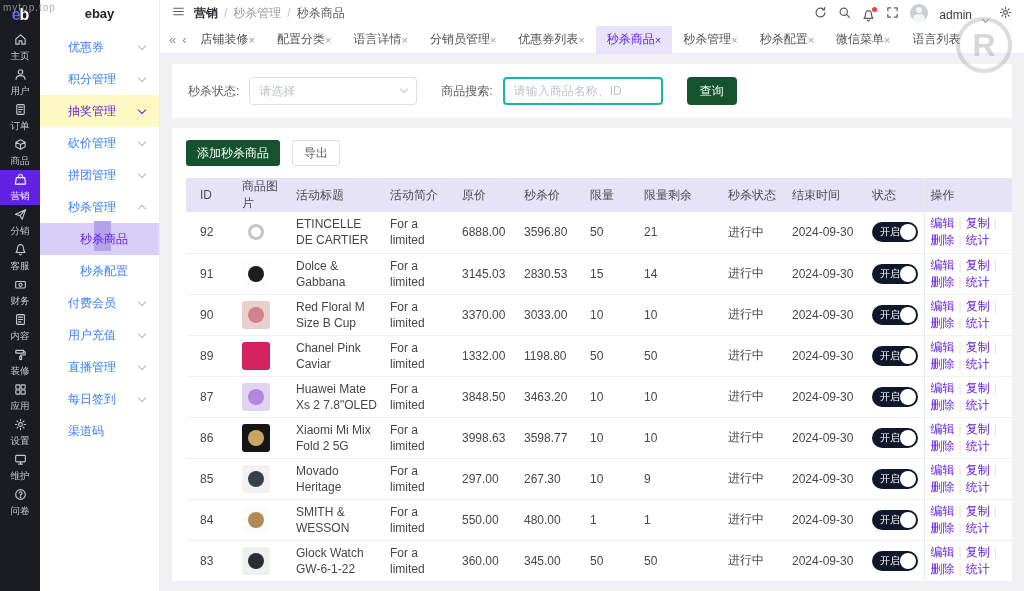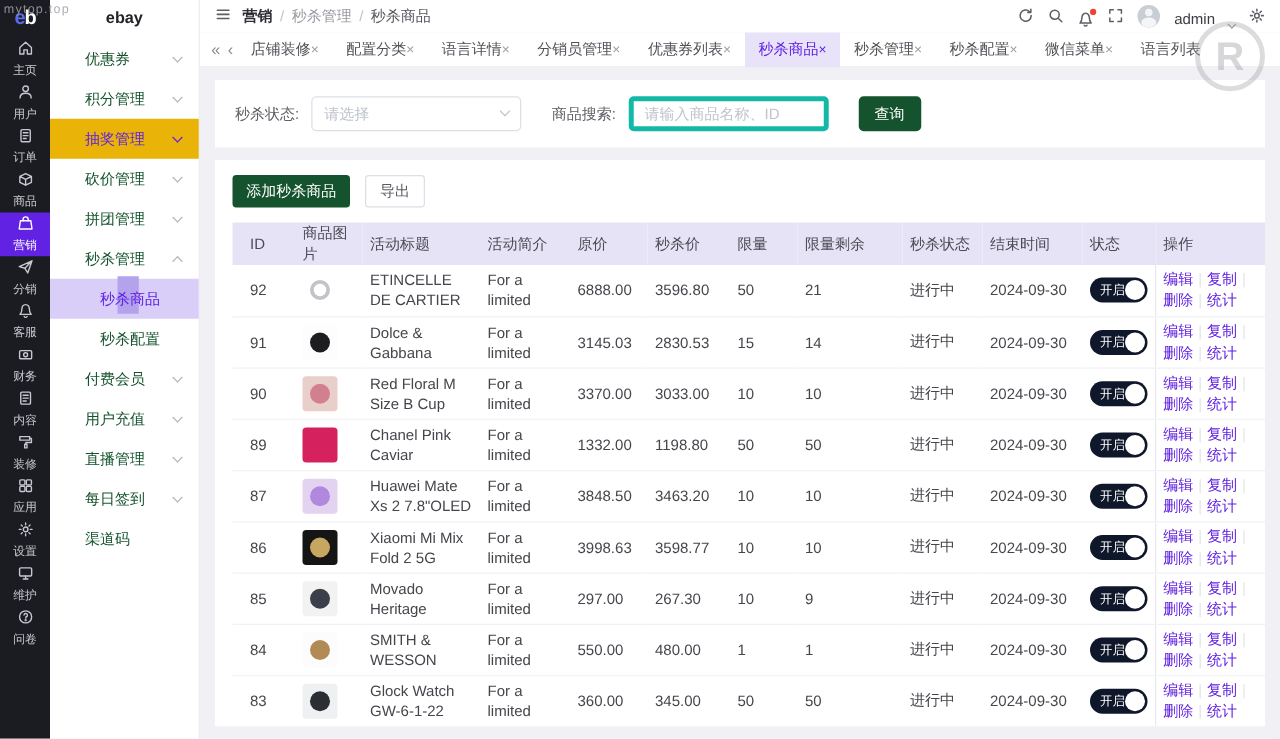--- a/index.html
+++ b/index.html
@@ -12,25 +12,25 @@
   .rail-logo{height:30px;display:flex;align-items:center;justify-content:center;font-weight:bold;font-size:16px;letter-spacing:-1px}
   .logo-e{color:#5a6af0}.logo-b{color:#fff}
   .rail-item{height:35px;display:flex;flex-direction:column;align-items:center;justify-content:center;gap:2px;font-size:9.5px;cursor:pointer}
   .rail-item svg{width:13px;height:13px;stroke:currentColor;fill:none;stroke-width:1.2;stroke-linecap:round;stroke-linejoin:round}
   .rail-item.active{background:#6122e3;color:#fff}
 
   
   .sidebar{width:120px;background:#fff;border-right:1px solid #ececf2;flex-shrink:0;z-index:4}
   .sidebar-title{height:27px;display:flex;align-items:center;justify-content:center;font-weight:bold;font-size:13px;color:#232328}
   .menu{padding-top:4px}
-  .menu-item{height:32px;display:flex;align-items:center;justify-content:space-between;padding:0 14px 0 28px;font-size:12px;color:#14532d;cursor:pointer;position:relative}
+  .menu-item{height:32px;display:flex;align-items:center;justify-content:space-between;padding:0 14px 0 28px;font-size:12px;color:#3b82f6;cursor:pointer;position:relative}
   .menu-item.sub{padding-left:40px}
   .chev{width:6px;height:6px;border-right:1.4px solid #b6b7bf;border-bottom:1.4px solid #b6b7bf;transform:rotate(45deg);margin-top:-3px}
   .chev.up{transform:rotate(-135deg);margin-top:3px}
-  .menu-item.hl{background:#eab308;color:#6122e3}
+  .menu-item.hl{background:#fef9c3;color:#6122e3}
   .menu-item.hl .chev{border-color:#6122e3}
   .menu-item.selected{background:#d9cef7;color:#6122e3}
   .sel-mark{position:absolute;left:54px;top:-2px;width:17px;height:30px;background:#b4a2ec;z-index:0}
   .menu-item span.lbl{position:relative;z-index:1}
 
   
   .main{flex:1;display:flex;flex-direction:column;min-width:0;position:relative}
   .topbar{height:26px;background:#fff;display:flex;align-items:center;gap:9px;padding:0 12px;flex-shrink:0}
   .topbar svg{width:13px;height:13px;stroke:#5d5e66;fill:none;stroke-width:1.3;stroke-linecap:round;stroke-linejoin:round}
   .crumb{display:flex;align-items:center;gap:6px;font-size:12px}
@@ -55,21 +55,21 @@
   .tab.active{background:#e9e3fa;color:#6122e3}
   .tab.active .x{color:#6122e3}
 
   
   .content{flex:1;overflow:hidden;padding:10px 12px;display:flex;flex-direction:column;gap:10px}
   .card{background:#fff;border-radius:0}
   .filter-card{padding:13px 16px;display:flex;align-items:center;gap:10px;flex-shrink:0}
   .f-label{color:#5f6066}
   .select{width:168px;height:28px;border:1px solid #dcdfe6;border-radius:4px;display:flex;align-items:center;justify-content:space-between;padding:0 9px;color:#bfc3cc;cursor:pointer;margin-right:14px}
   .select .chev{border-color:#c0c4cc;margin-top:-4px}
-  .tin{width:160px;height:28px;border:4px solid #14b8a6;border-radius:4px;padding:0 9px;font-size:12px;color:#333;font-family:"Liberation Sans",sans-serif;margin-right:14px}
+  .tin{width:160px;height:28px;border:2px solid #14b8a6;border-radius:4px;padding:0 9px;font-size:12px;color:#333;font-family:"Liberation Sans",sans-serif;margin-right:14px}
   .tin::placeholder{color:#bfc3cc}
   .btn{height:28px;padding:0 13px;border-radius:4px;font-size:12px;border:none;cursor:pointer;font-family:"Liberation Sans",sans-serif}
   .btn-primary{background:#14532d;color:#fff}
   .table-card{flex:1;padding:12px 14px;overflow:hidden}
   .toolbar{display:flex;gap:12px;margin-bottom:12px}
   .btn-sm{height:26px;padding:0 11px;border-radius:3px}
   .btn-plain{background:#fff;border:1px solid #dcdfe6;color:#5b5c63}
 
   
   table{width:100%;border-collapse:collapse;table-layout:fixed}

